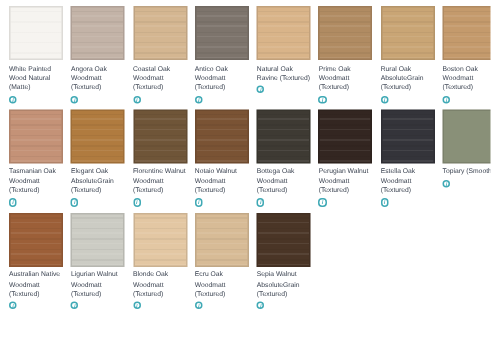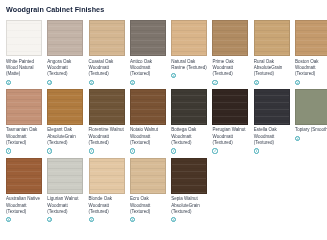--- a/index.html
+++ b/index.html
@@ -77,21 +77,20 @@
     text-align: center;
     font-style: italic;
     font-weight: bold;
   }
 </style>
 </head>
 <body>
 
 <div class="page">
 
-  <div class="page-title">Woodgrain Cabinet Finishes</div>
 
   <div class="grid">
       <div class="swatch-cell">
         <div class="swatch matte" style="background: rgb(246, 244, 240);"></div>
         <div class="swatch-label">White Painted Wood Natural (Matte)</div>
         <span class="info-icon">i</span>
       </div>
       <div class="swatch-cell">
         <div class="swatch" style="background: rgb(195, 179, 167);"></div>
         <div class="swatch-label">Angora Oak Woodmatt (Textured)</div>

